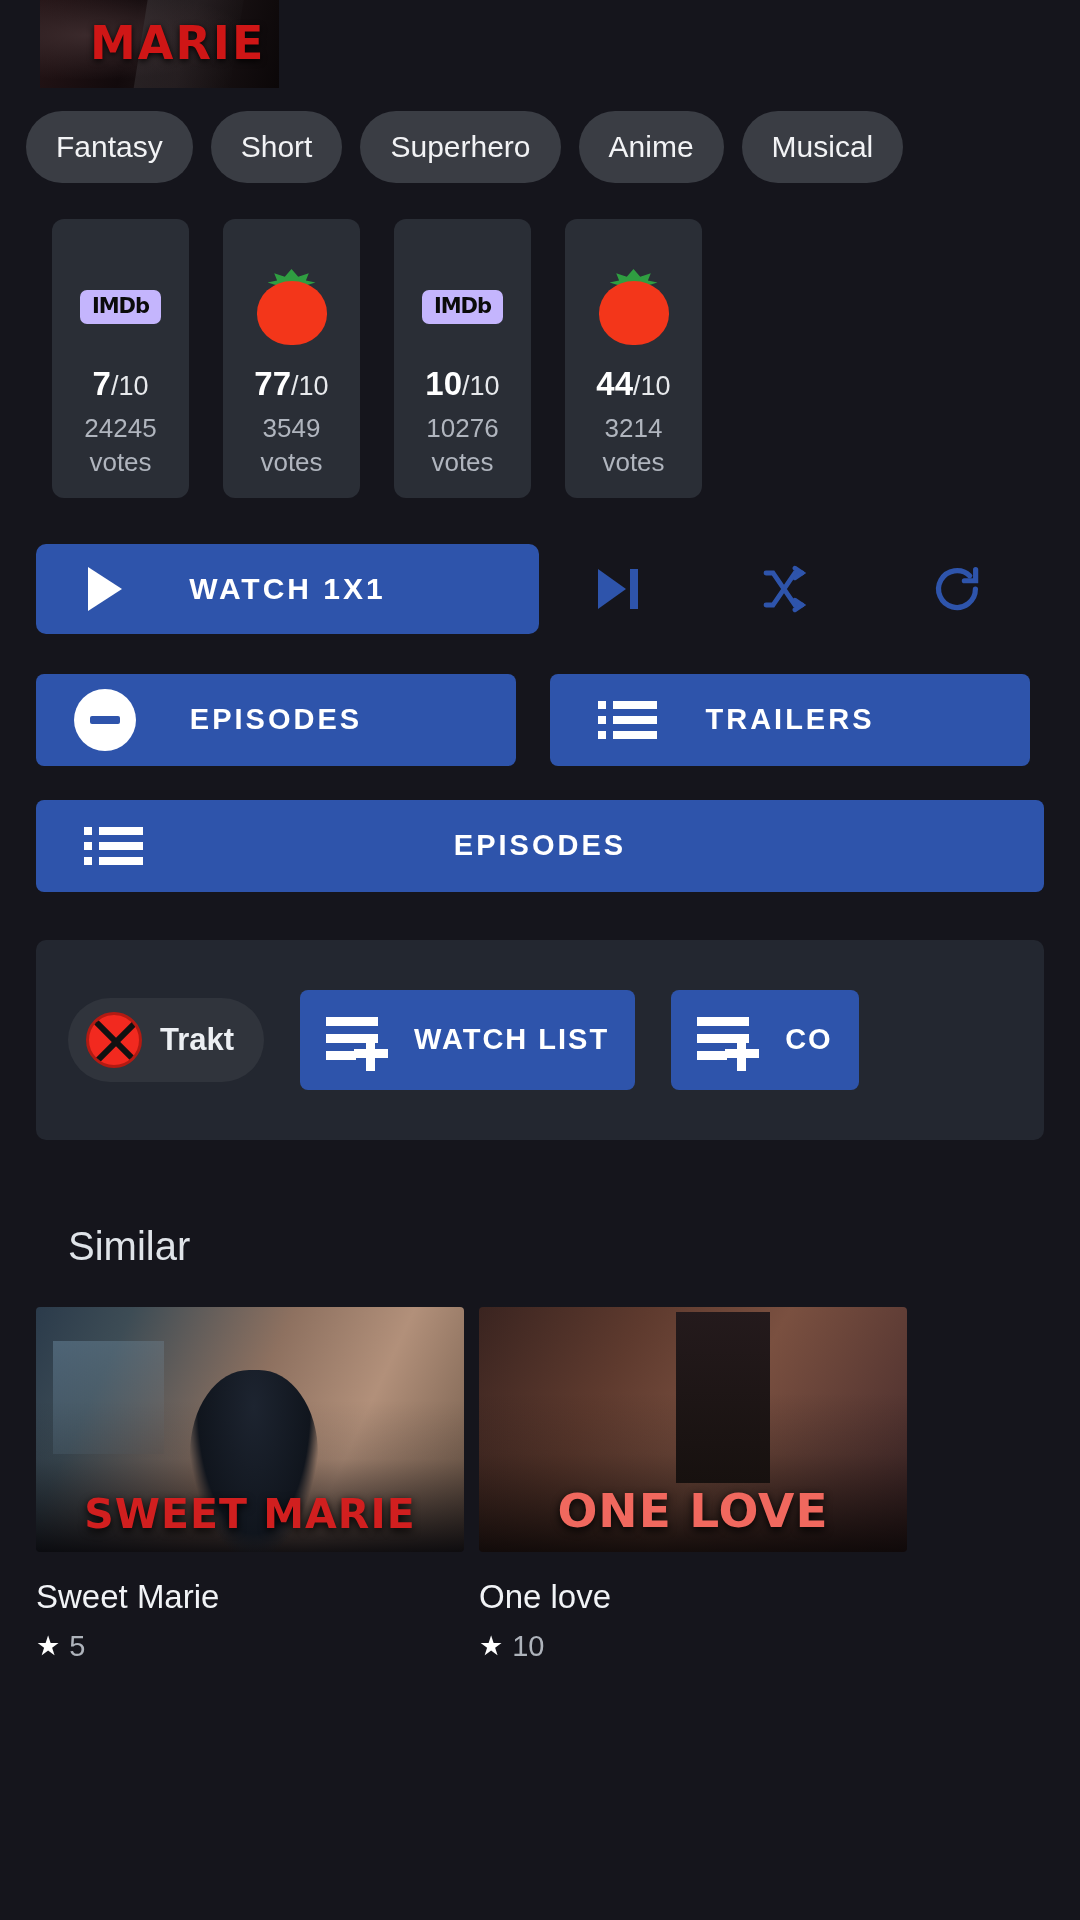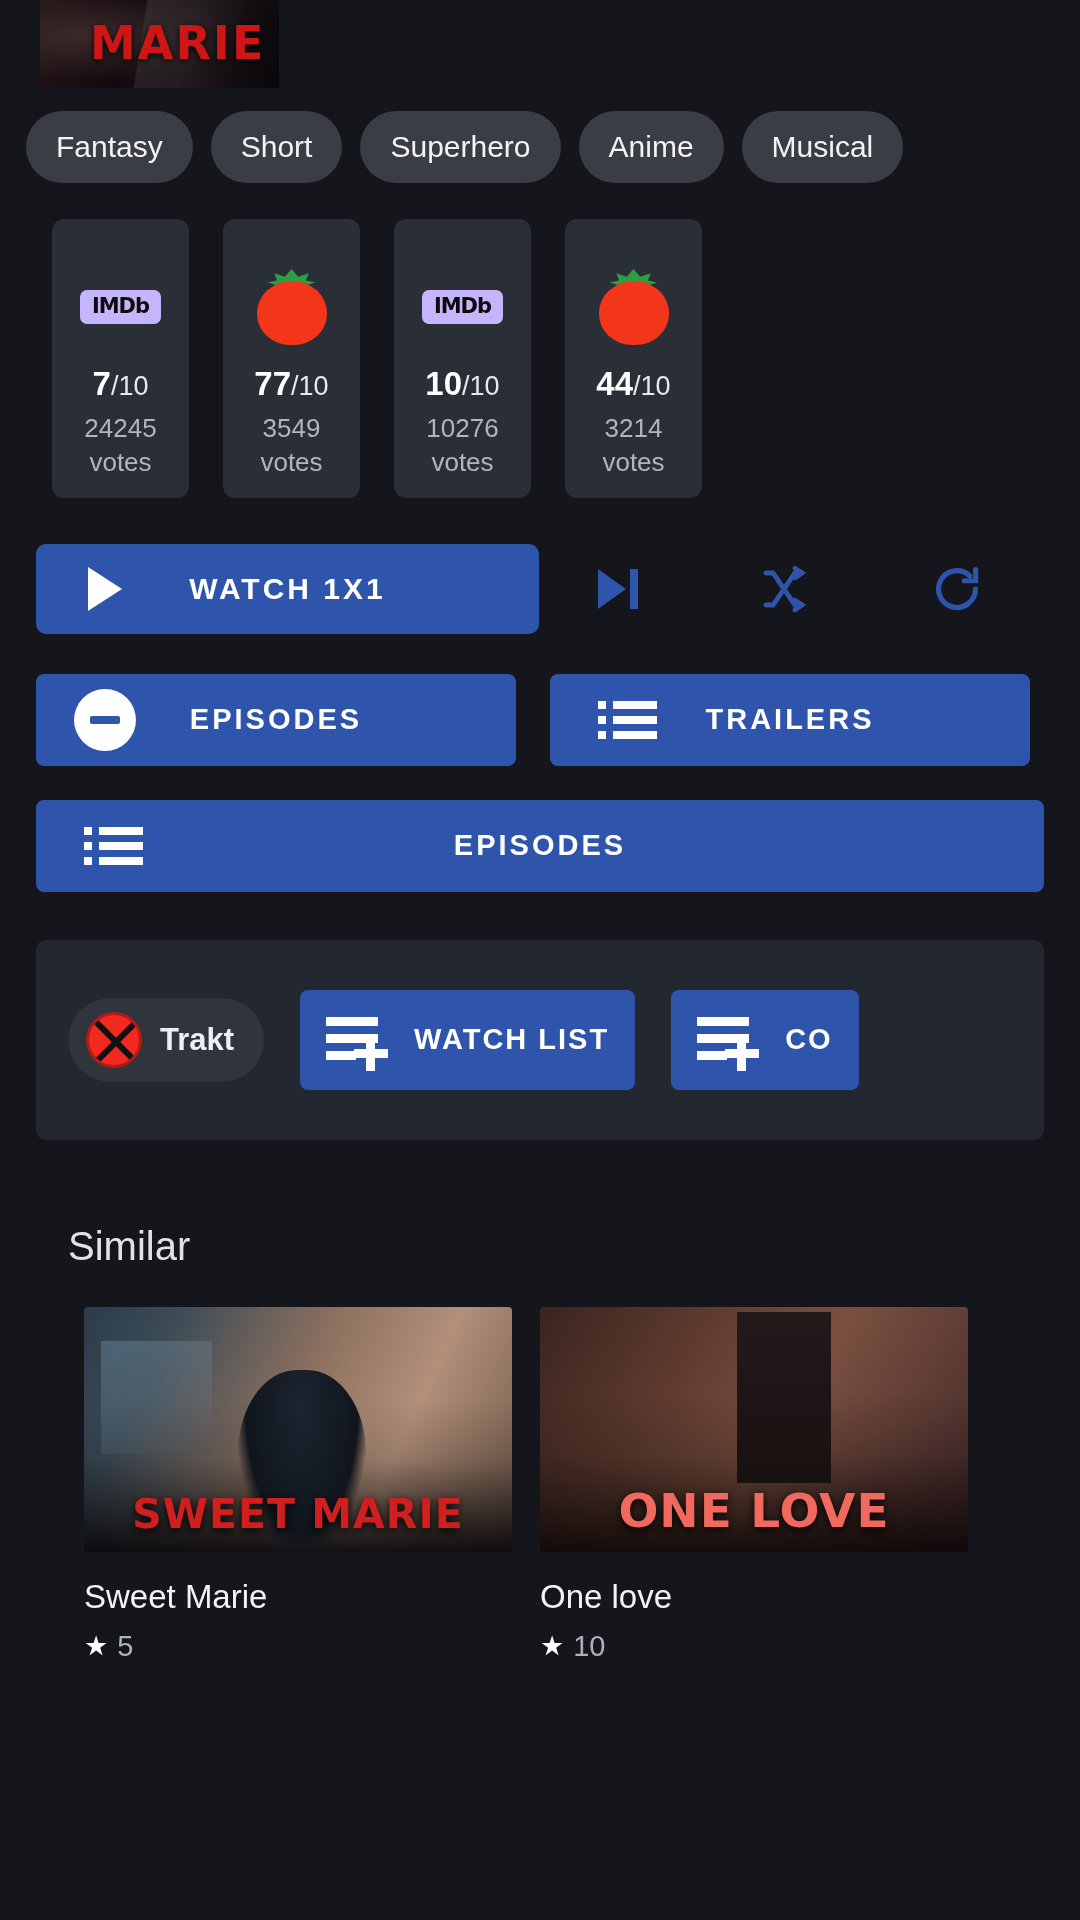--- a/index.html
+++ b/index.html
@@ -249,23 +249,23 @@
   .listplus .ph { position: absolute; left: 28px; top: 32px; width: 34px; height: 9px; background: #fff; }
 
   
   .section-title {
     margin: 84px 0 0 68px;
     color: #dfe3e8;
     font-size: 40px;
     font-weight: 400;
   }
   .similar-row {
-    display: flex; gap: 28px;
+    display: flex; gap: 15px;
     margin-top: 38px;
-    padding-left: 84px;
+    padding-left: 36px;
     overflow: hidden;
   }
   .sim-card { width: 428px; flex: 0 0 auto; }
   .sim-thumb {
     width: 428px; height: 245px;
     border-radius: 4px;
     position: relative;
     overflow: hidden;
   }
   .thumb-a {

